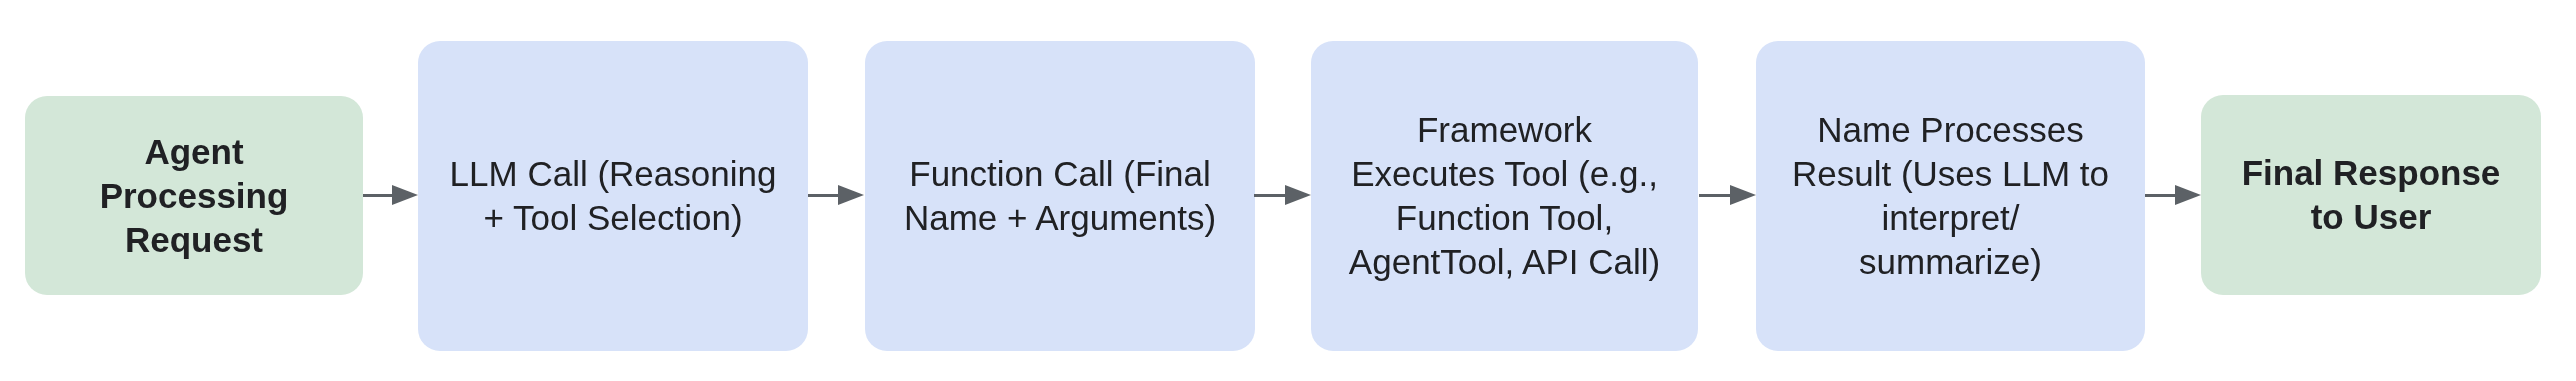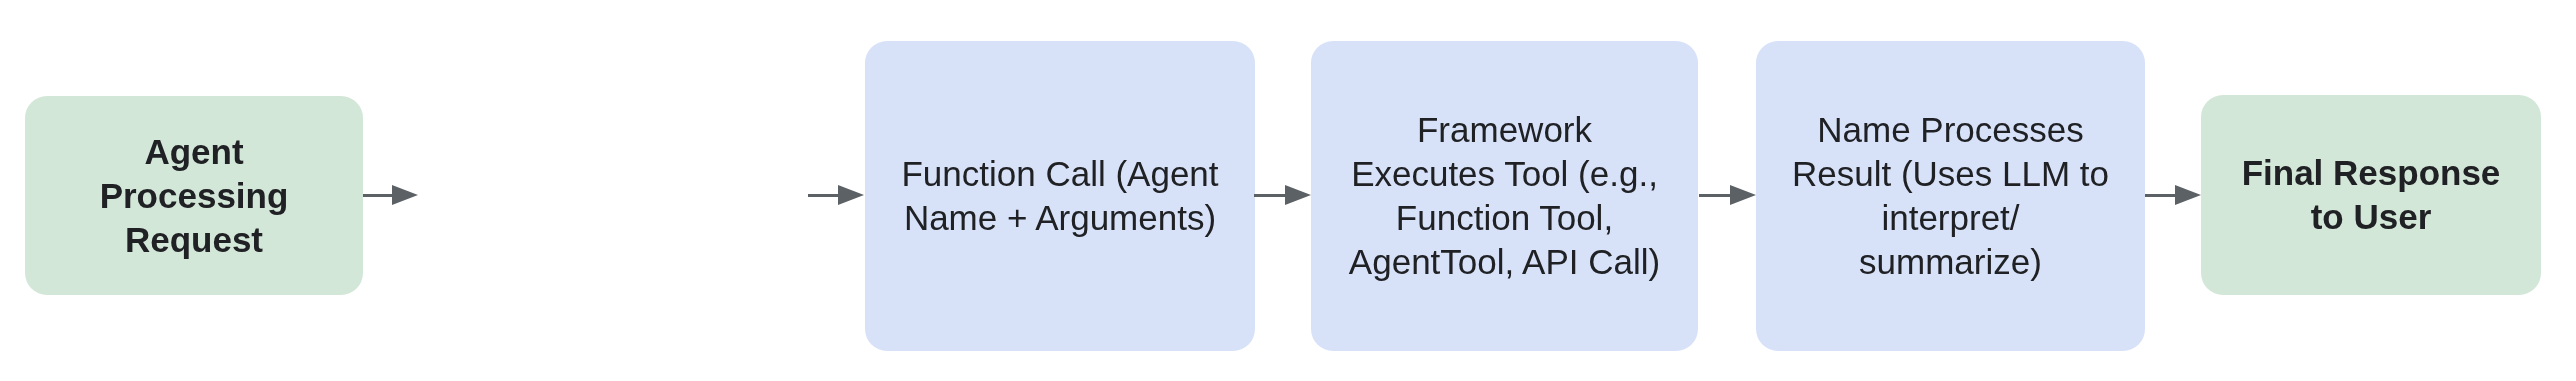--- a/index.html
+++ b/index.html
@@ -81,28 +81,32 @@
     <span class="label">Agent
 Processing
 Request</span>
   </div>
 
   <div class="arrow a1">
     <div class="shaft"></div>
     <div class="head"></div>
   </div>
 
+  <div class="node node--blue n2">
+    <span class="label">LLM Call (Reasoning
++ Tool Selection)</span>
+  </div>
 
   <div class="arrow a2">
     <div class="shaft"></div>
     <div class="head"></div>
   </div>
 
   <div class="node node--blue n3">
-    <span class="label">Function Call (Agent
+    <span class="label">Function Call (Final
 Name + Arguments)</span>
   </div>
 
   <div class="arrow a3">
     <div class="shaft"></div>
     <div class="head"></div>
   </div>
 
   <div class="node node--blue n4">
     <span class="label">Framework

